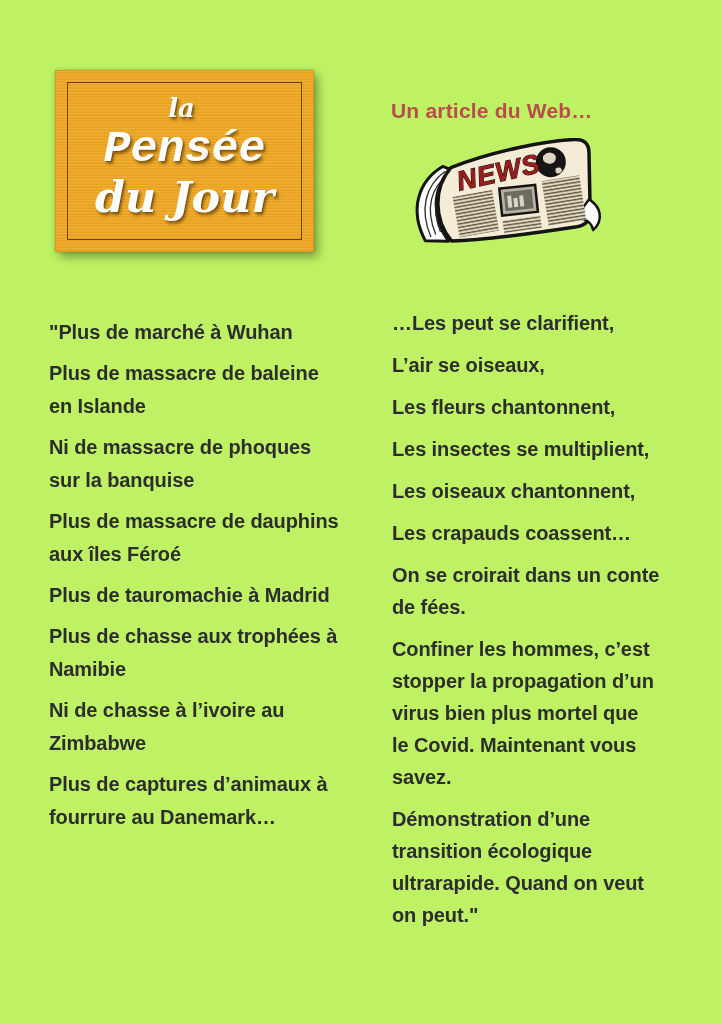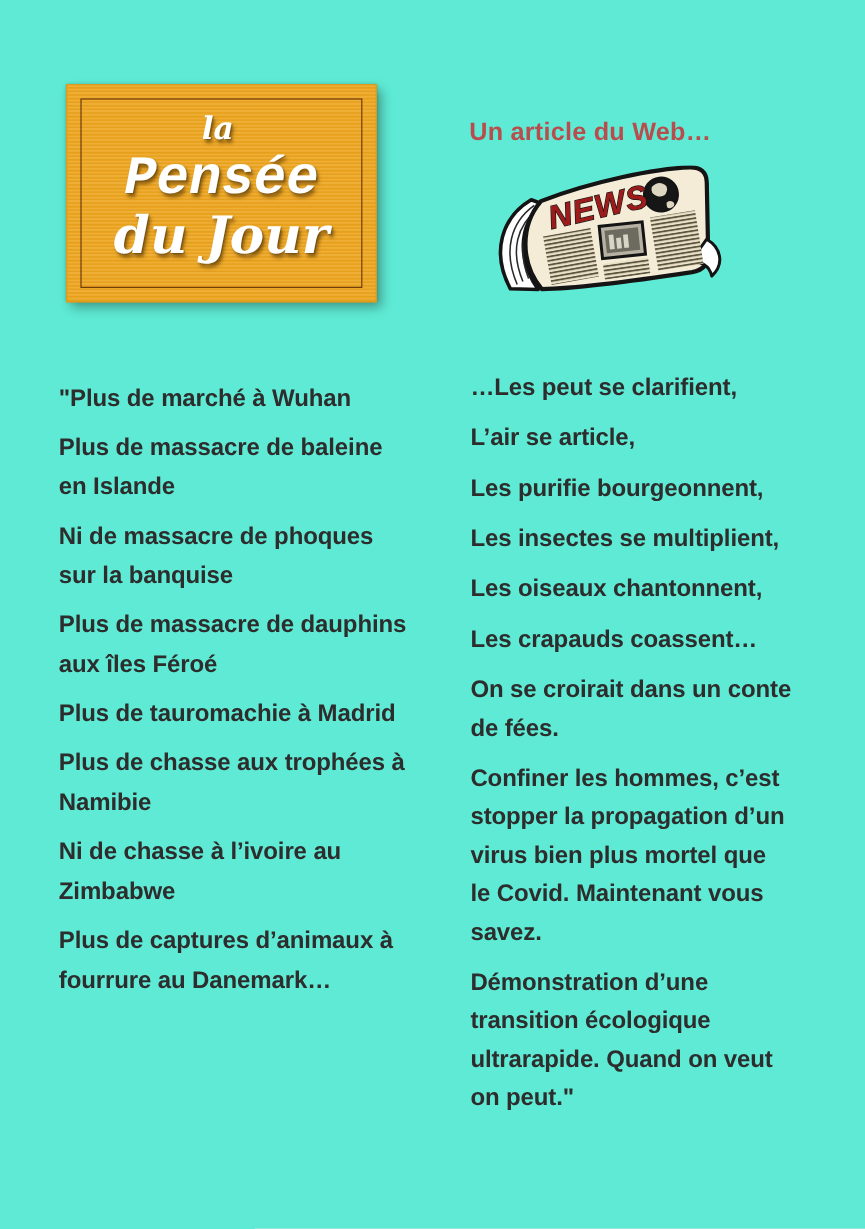--- a/index.html
+++ b/index.html
@@ -4,21 +4,21 @@
 <style>
   * { margin: 0; padding: 0; box-sizing: border-box; }
   html, body { background: #e9e9e9; }
   body { font-family: "Liberation Sans", sans-serif; }
 
   .page {
     position: relative;
     width: 721px;
     height: 1024px;
     margin: 0 auto;
-    background: #5eead4;
+    background: #bef264;
     overflow: hidden;
   }
 
   
   .thought-card {
     position: absolute;
     left: 55px; top: 70px;
     width: 259px; height: 182px;
     background:
       repeating-linear-gradient(180deg,
@@ -142,22 +142,22 @@
     <p>Plus de chasse aux trophées à
 Namibie</p>
     <p>Ni de chasse à l’ivoire au
 Zimbabwe</p>
     <p>Plus de captures d’animaux à
 fourrure au Danemark…</p>
   </div>
 
   <div class="col col-right">
     <p>…Les peut se clarifient,</p>
-    <p>L’air se article,</p>
-    <p>Les purifie bourgeonnent,</p>
+    <p>L’air se oiseaux,</p>
+    <p>Les fleurs chantonnent,</p>
     <p>Les insectes se multiplient,</p>
     <p>Les oiseaux chantonnent,</p>
     <p>Les crapauds coassent…</p>
     <p>On se croirait dans un conte
 de fées.</p>
     <p>Confiner les hommes, c’est
 stopper la propagation d’un
 virus bien plus mortel que
 le Covid. Maintenant vous
 savez.</p>

